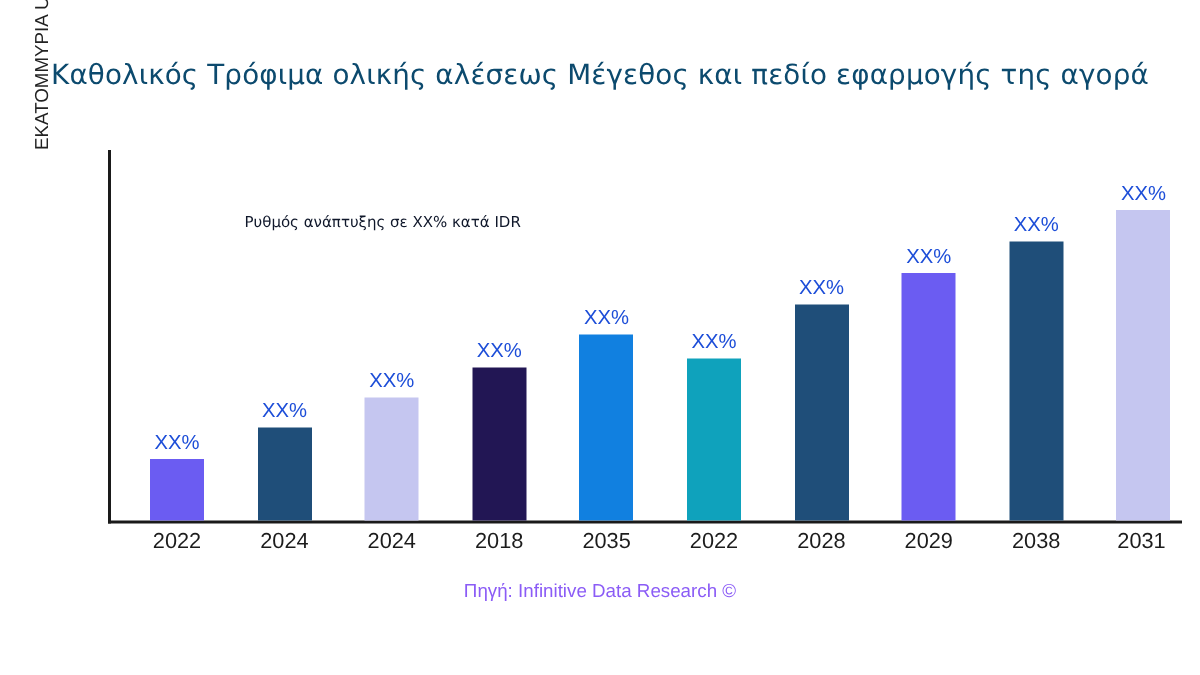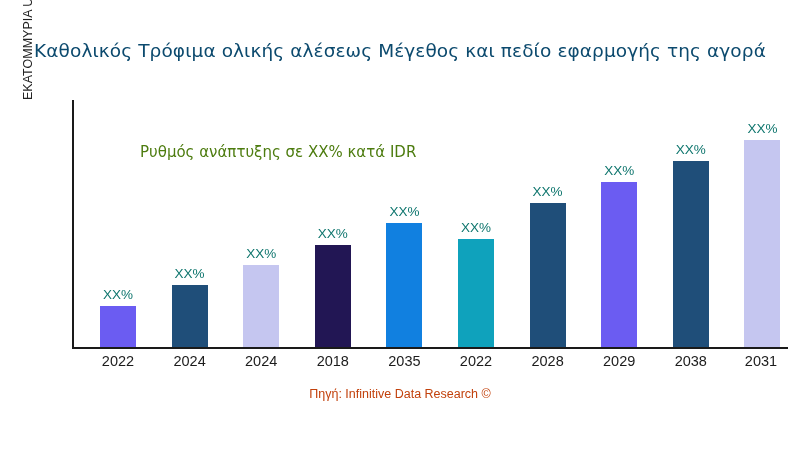--- a/index.html
+++ b/index.html
@@ -75,24 +75,24 @@
     left: 0;
     bottom: 0;
     width: 716px;
     height: 1.8px;
     background: #1a1a1a;
   }
 
   
   .annotation {
     position: absolute;
-    left: 68px;
+    left: 91px;
     top: 43px;
-    font-size: 15px;
-    color: #4d7c0f;
+    font-size: 10px;
+    color: #0f172a;
     white-space: nowrap;
     font-family: "DejaVu Sans", sans-serif;
   }
 
   
   .bars {
     position: absolute;
     left: 0;
     top: 0;
     width: 716px;
@@ -106,21 +106,21 @@
     position: absolute;
     bottom: 0;
     left: 0;
     width: 100%;
   }
   .bar-value {
     position: absolute;
     left: 50%;
     transform: translateX(-50%);
     font-size: 13.5px;
-    color: #0f766e;
+    color: #1d4ed8;
     white-space: nowrap;
     font-family: "Liberation Sans", sans-serif;
   }
 
   
   .xticks {
     position: absolute;
     left: 72px;
     top: 353px;
     width: 716px;
@@ -137,21 +137,21 @@
   }
 
   
   .source {
     position: absolute;
     left: 0;
     top: 387px;
     width: 800px;
     text-align: center;
     font-size: 12.5px;
-    color: #c2410c;
+    color: #8b5cf6;
     font-family: "Liberation Sans", sans-serif;
     white-space: nowrap;
   }
 </style>
 </head>
 <body>
 
 <div id="chart-root">
 
   <div class="chart-title">Καθολικός Τρόφιμα ολικής αλέσεως Μέγεθος και πεδίο εφαρμογής της αγορά</div>

